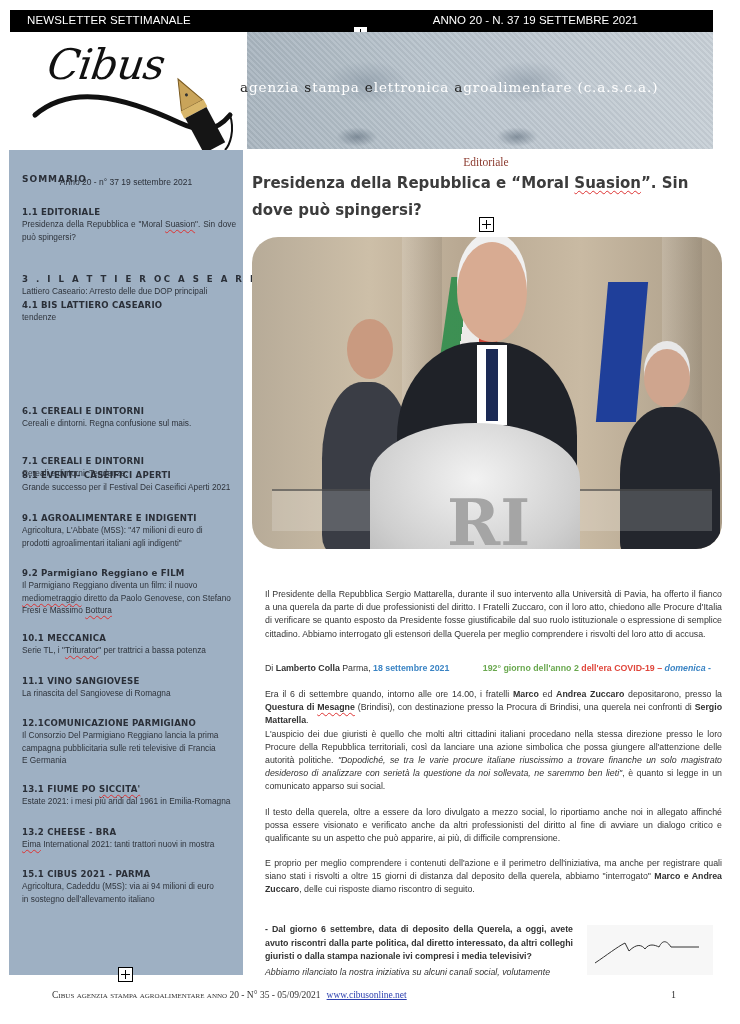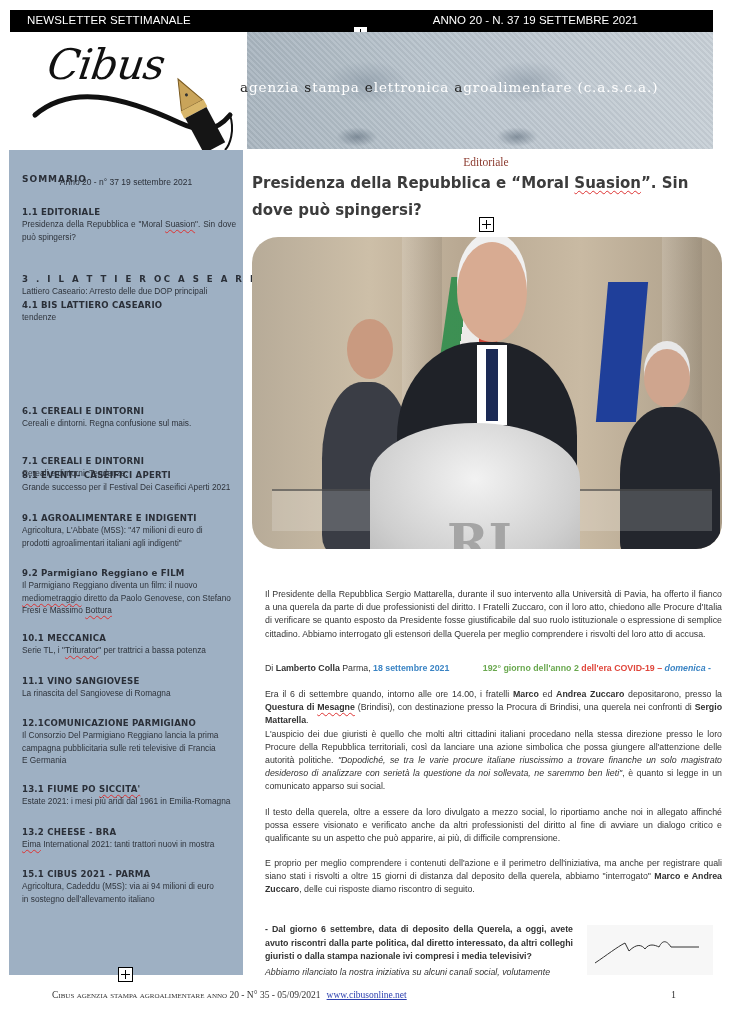--- a/index.html
+++ b/index.html
@@ -43,21 +43,21 @@
   .headline { position:absolute; left:252px; width:470px; top:170px; font-family:"DejaVu Sans", sans-serif; font-weight:bold; font-size:15px; line-height:27px; color:#3c3c3c; }
 
   .photo { position:absolute; left:252px; top:237px; width:470px; height:312px; border-radius:26px; overflow:hidden;
     background: linear-gradient(90deg, #b7ab98 0%, #cdbfa8 25%, #b8a892 45%, #c9baa3 70%, #a99b86 100%); }
   .photo .pillar { position:absolute; top:0; bottom:0; width:40px; background:linear-gradient(90deg, rgba(255,255,255,0.15), rgba(0,0,0,0.08)); }
   .photo .flag-it { position:absolute; left:193px; top:40px; width:55px; height:90px; background:linear-gradient(90deg,#2f8d4c 0 33%, #f2f2f2 33% 66%, #cf3b2e 66%); transform:skewX(-8deg); opacity:0.9; }
   .photo .flag-eu { position:absolute; left:350px; top:45px; width:40px; height:140px; background:#1f3f9a; transform:skewX(-5deg); }
   .photo .person { position:absolute; border-radius:45% 45% 10% 10%; }
   .photo .head { position:absolute; border-radius:50%; }
   .photo .podium { position:absolute; left:118px; top:186px; width:210px; height:140px; border-radius:50% 50% 0 0 / 40% 40% 0 0; background:radial-gradient(ellipse at 50% 40%, #f2f2f2, #cfcfcf 70%, #bbb); }
-  .photo .podium-mark { position:absolute; left:195px; top:248px; font-family:"DejaVu Serif", serif; font-size:50px; color:#a5a5a5; font-weight:bold;margin-top:28px; }
+  .photo .podium-mark { position:absolute; left:195px; top:248px; font-family:"DejaVu Serif", serif; font-size:64px; color:#a5a5a5; font-weight:bold; }
   .photo .podium-glass { position:absolute; left:20px; top:252px; width:440px; height:40px; background:rgba(255,255,255,0.18); border-top:2px solid rgba(60,60,60,0.6); }
 
   .body-text { position:absolute; left:265px; width:457px; font-family:"Liberation Sans", sans-serif; font-size:8.8px; line-height:13.2px; color:#333; text-align:justify; }
   .body-text p { margin:0; }
   .blue { color:#3b84c4; font-weight:bold; }
   .green { color:#6aa84f; font-weight:bold;padding-left:31px; }
   .red { color:#e0473c; font-weight:bold; }
   .blue-it { color:#3b84c4; font-style:italic; font-weight:bold; }
 
   .qa { position:absolute; left:265px; width:308px; font-family:"Liberation Sans", sans-serif; font-size:8.8px; line-height:13.5px; color:#333; text-align:justify; }

